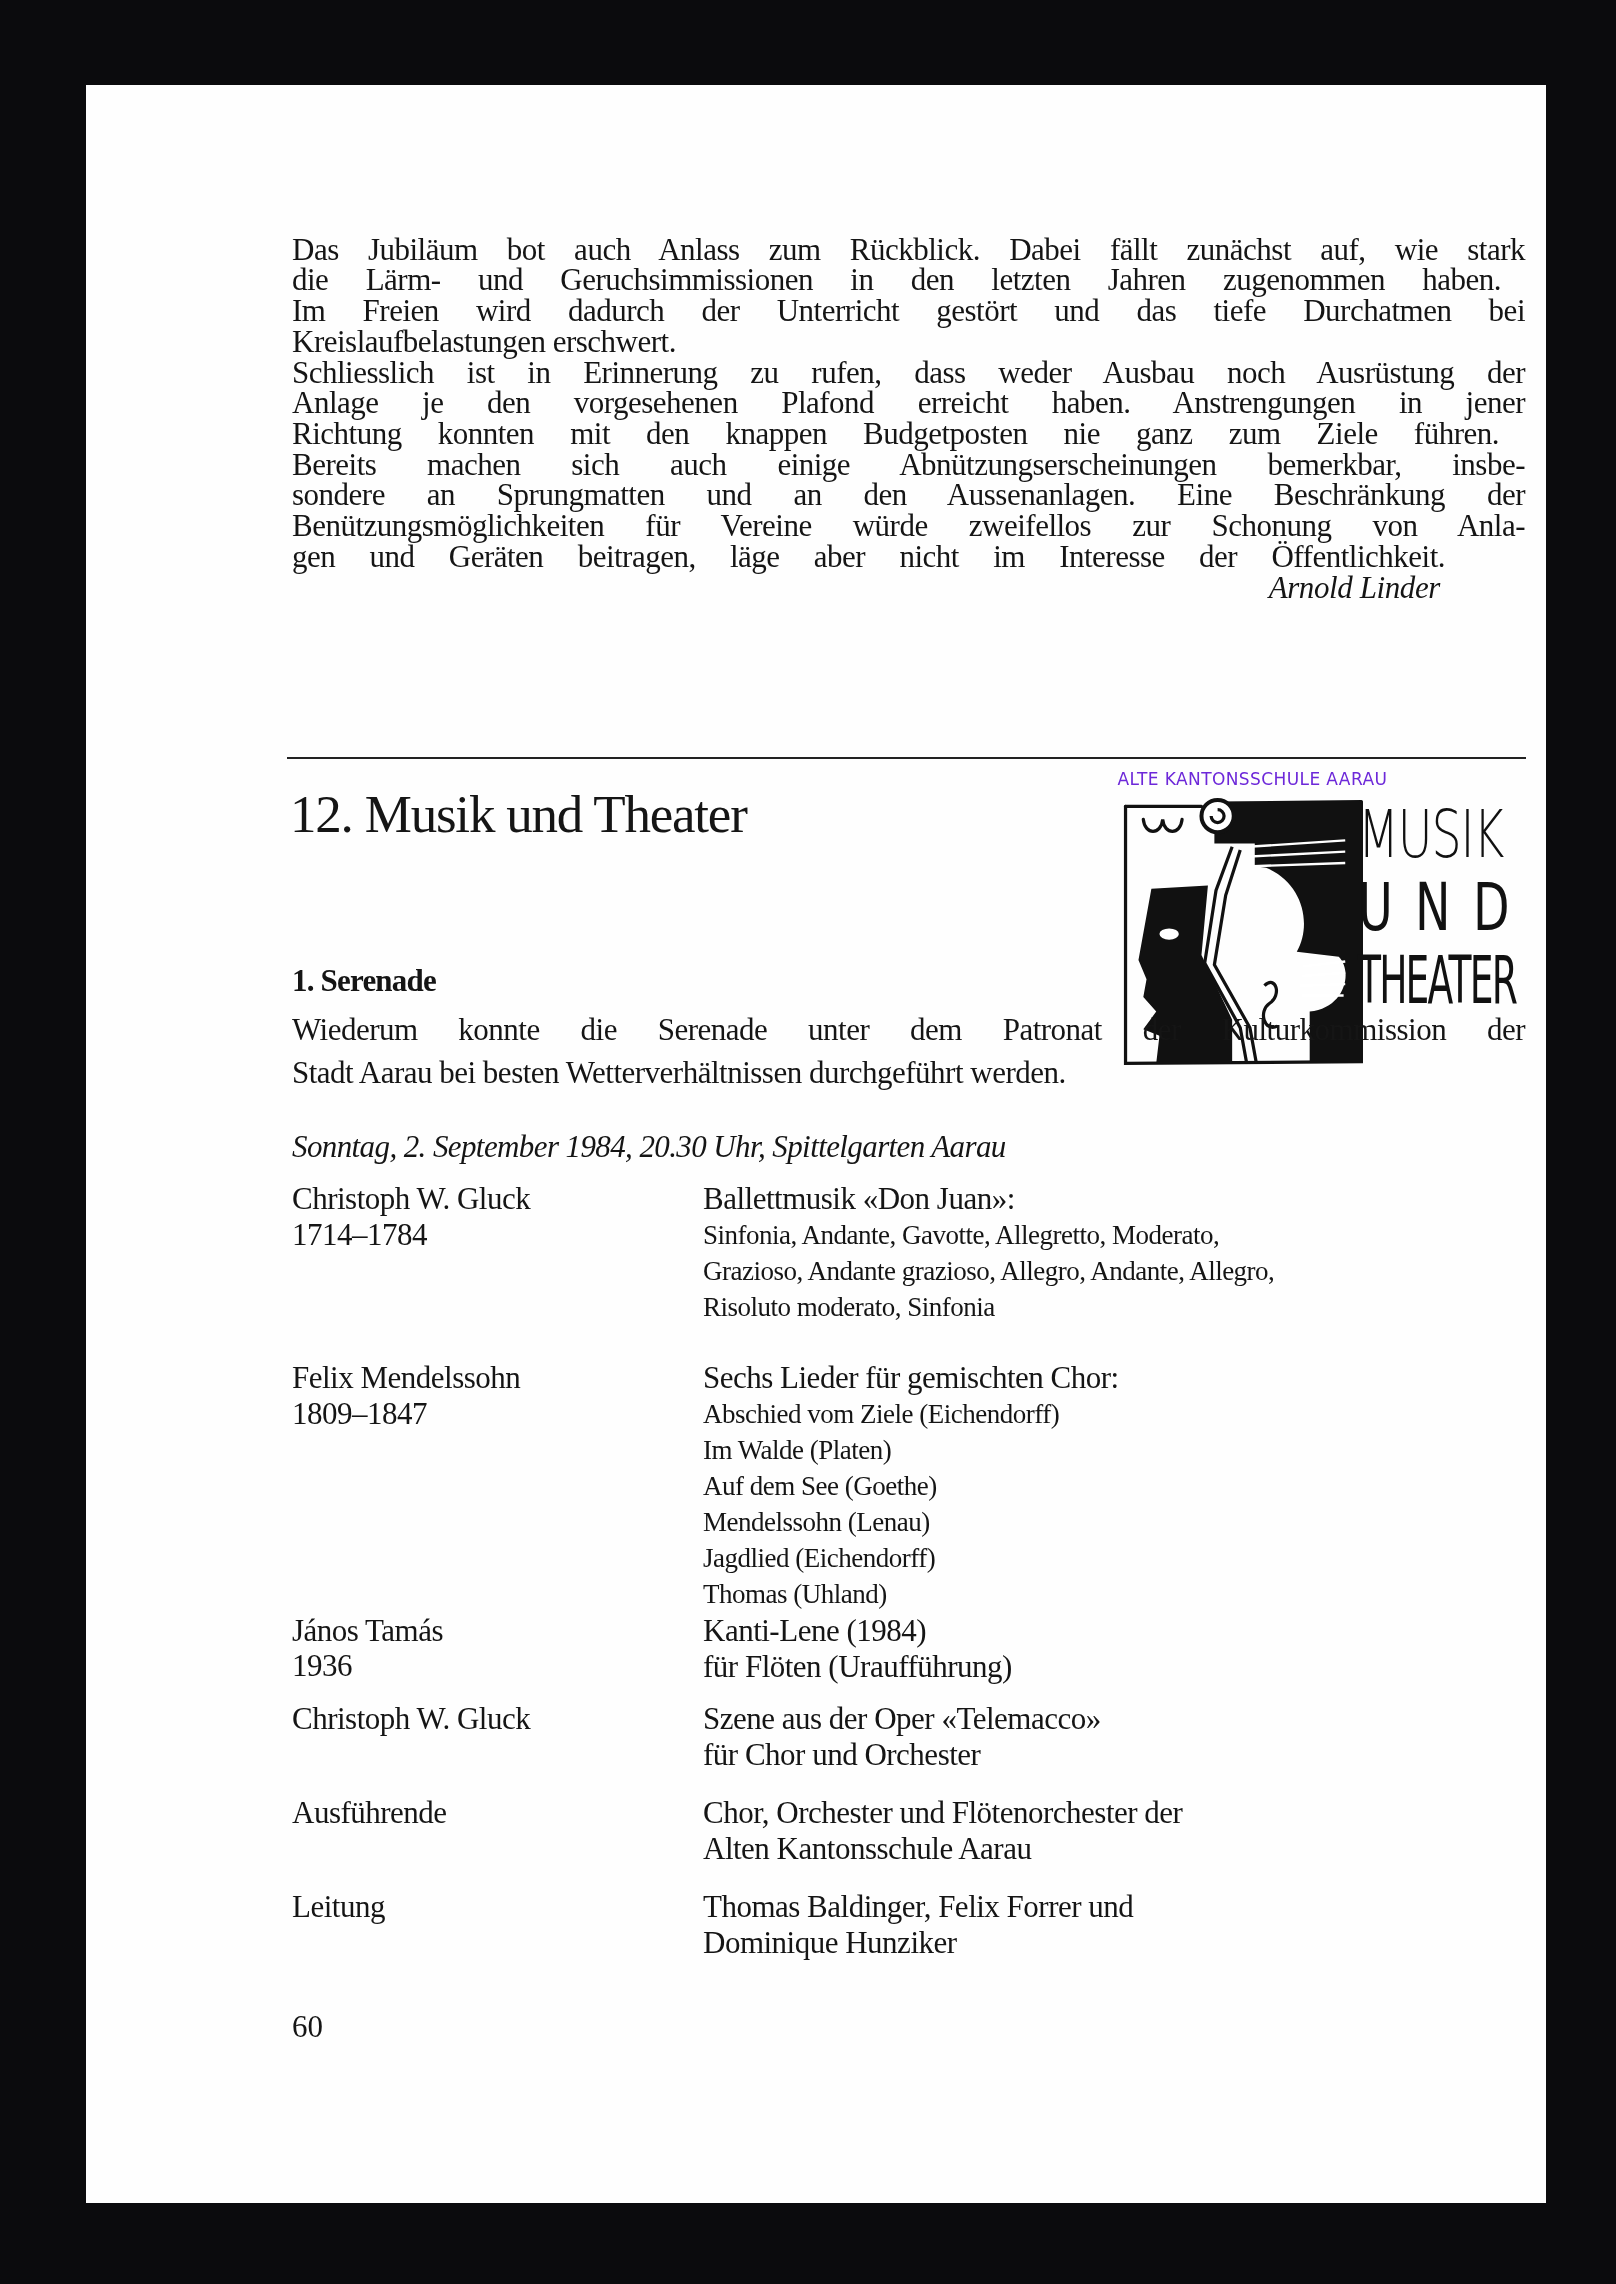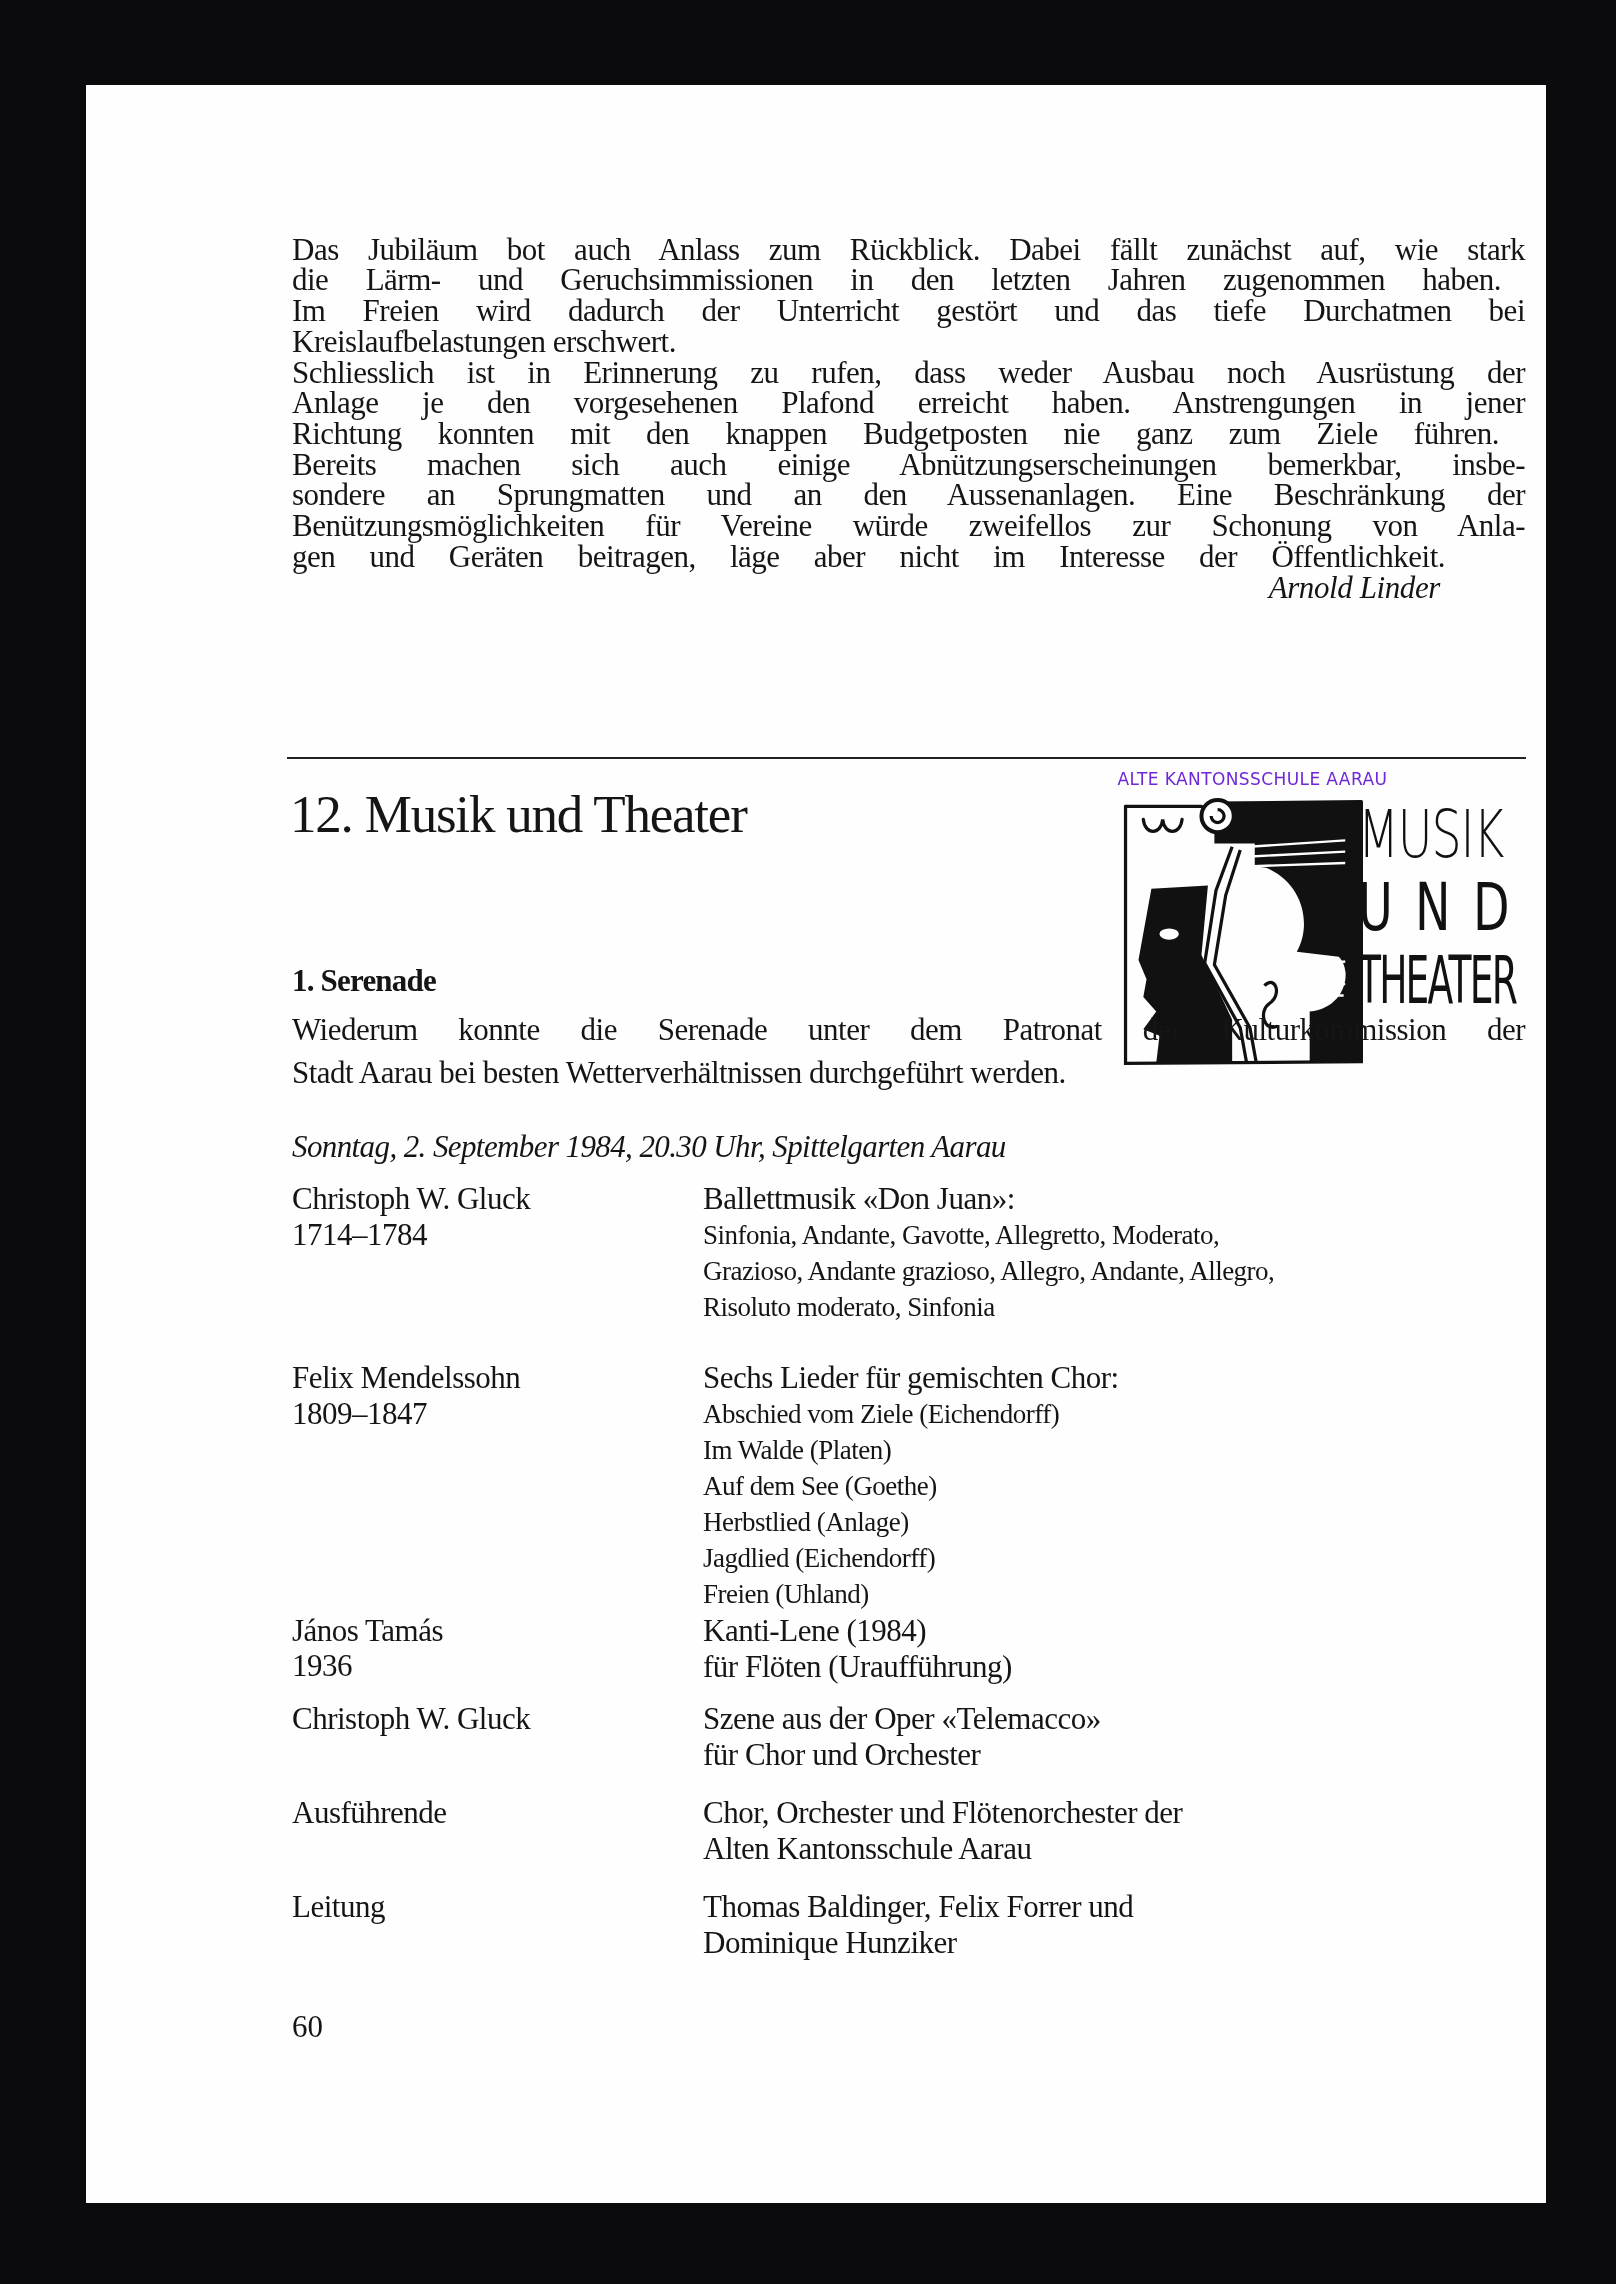--- a/index.html
+++ b/index.html
@@ -201,23 +201,23 @@
   </div>
 
   <div>
     <div class="prog-left" style="top:1275px;">Felix Mendelssohn</div>
     <div class="prog-left" style="top:1311px;">1809–1847</div>
     <div class="prog-right" style="top:1275px;">
       <span class="main">Sechs Lieder für gemischten Chor:</span>
       <span class="small">Abschied vom Ziele (Eichendorff)</span>
       <span class="small">Im Walde (Platen)</span>
       <span class="small">Auf dem See (Goethe)</span>
-      <span class="small">Herbstlied (Anlage)</span>
+      <span class="small">Mendelssohn (Lenau)</span>
       <span class="small">Jagdlied (Eichendorff)</span>
-      <span class="small">Freien (Uhland)</span>
+      <span class="small">Thomas (Uhland)</span>
     </div>
   </div>
 
   <div>
     <div class="prog-left" style="top:1528px;">János Tamás</div>
     <div class="prog-left" style="top:1563px;">1936</div>
     <div class="prog-right" style="top:1528px;">
       <span class="main">Kanti-Lene (1984)</span>
       <span class="main">für Flöten (Uraufführung)</span>
     </div>

